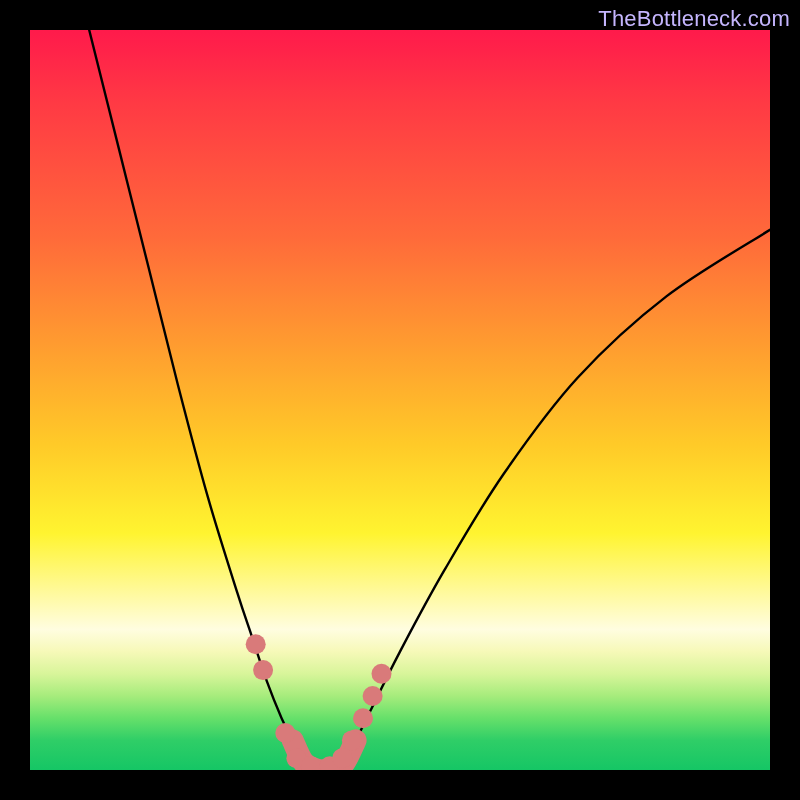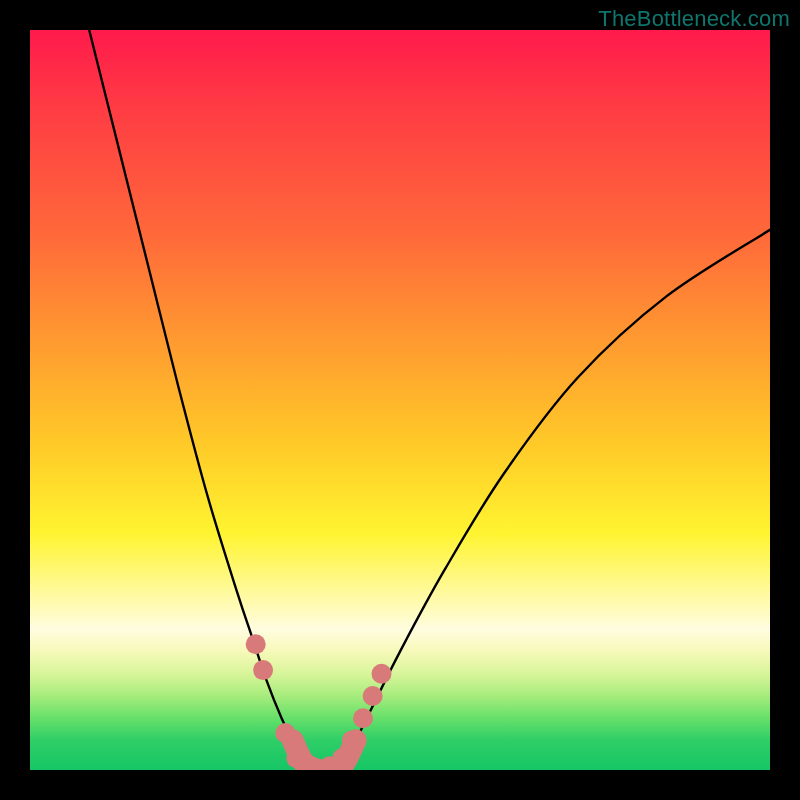--- a/index.html
+++ b/index.html
@@ -42,21 +42,21 @@
       #2fce67 96%,
       #15c665 100%
     );
   }
   .watermark {
     position: absolute;
     top: 6px;
     right: 10px;
     font-size: 22px;
     font-weight: 500;
-    color: #0f766e;
+    color: #c4b5fd;
     letter-spacing: 0.2px;
     user-select: none;
   }
   svg.curves {
     position: absolute;
     left: 0;
     top: 0;
     width: 740px;
     height: 740px;
   }

